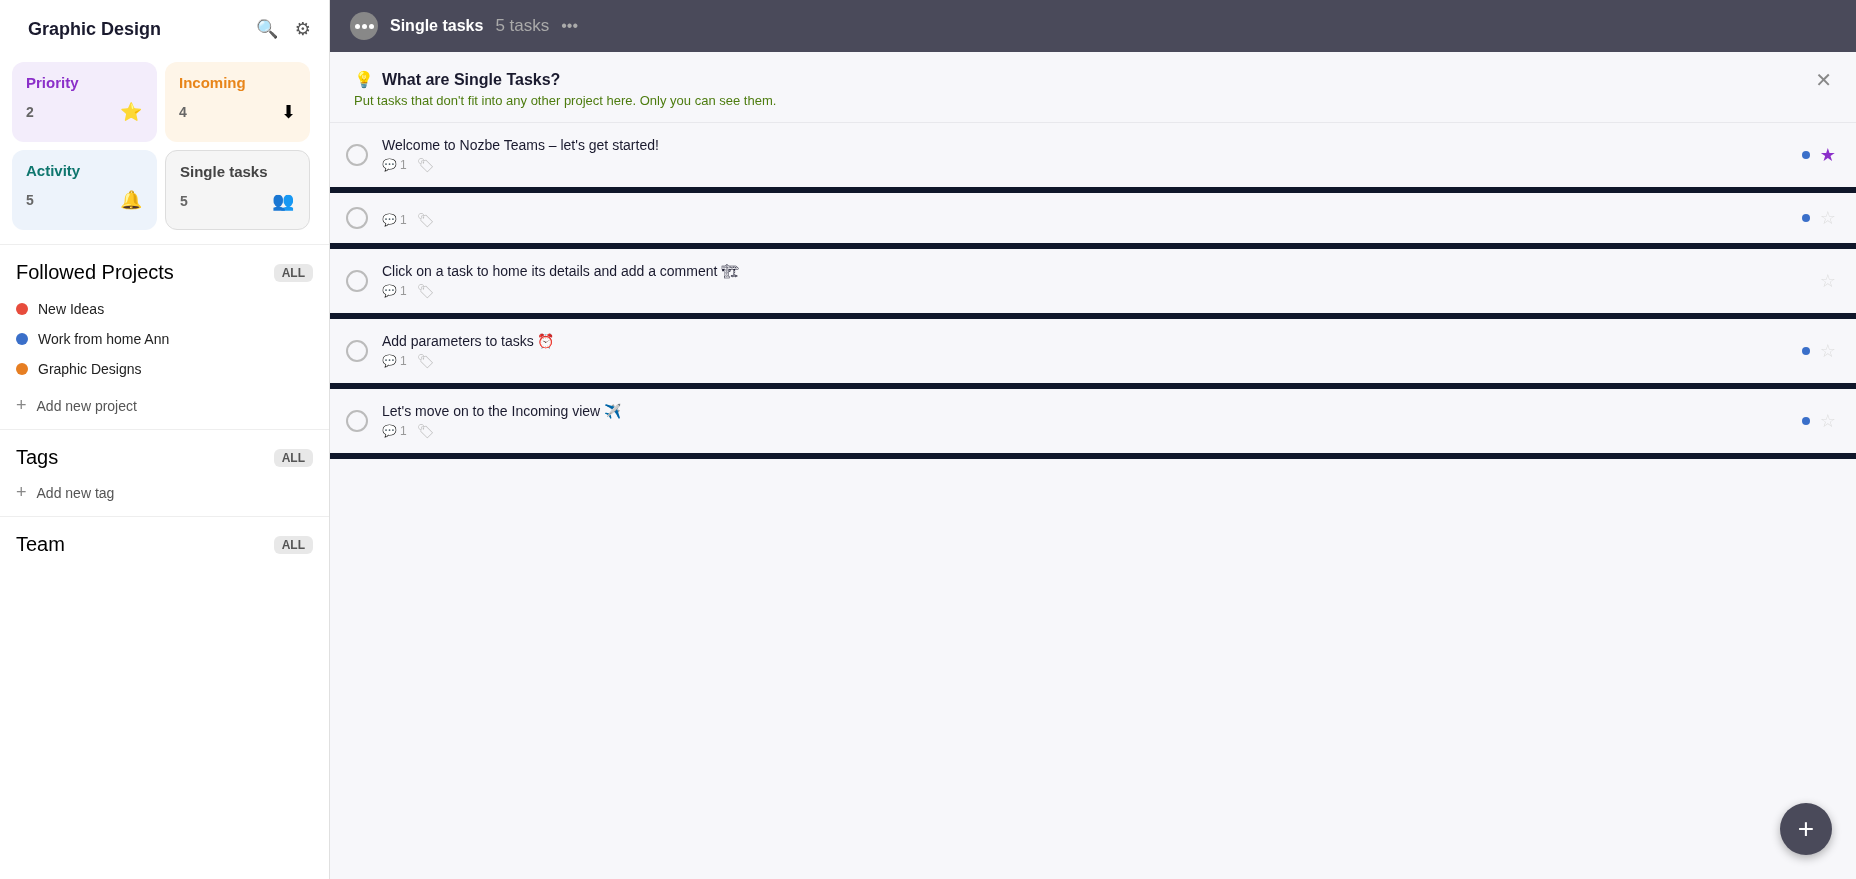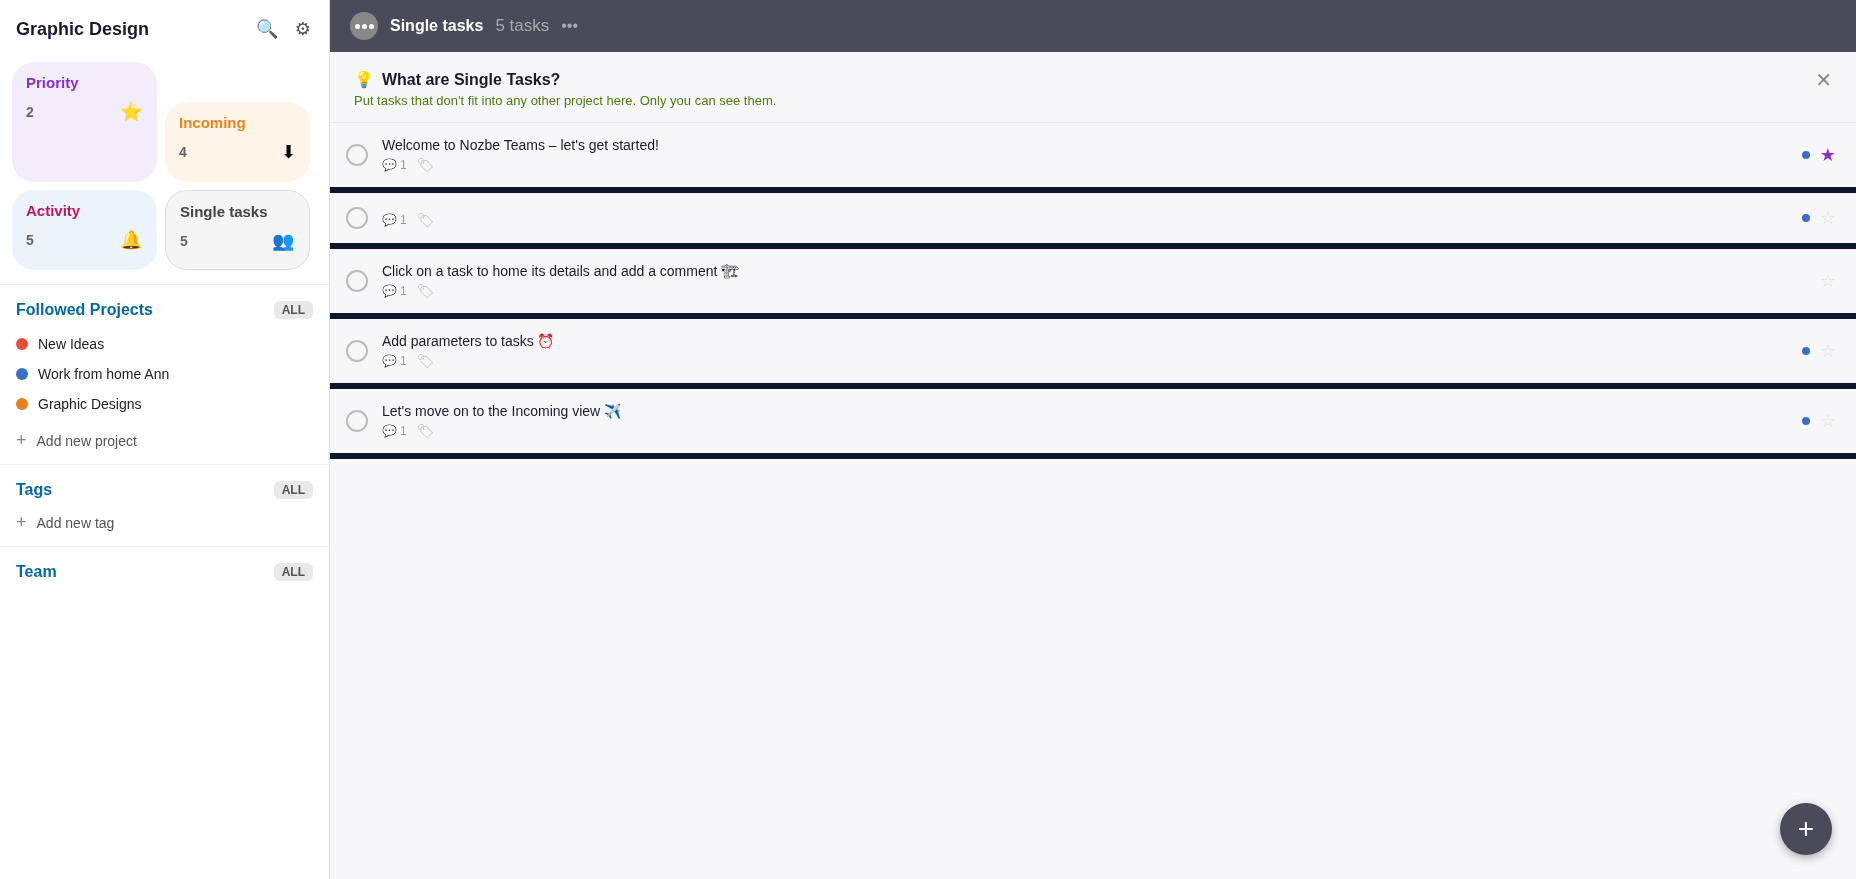--- a/index.html
+++ b/index.html
@@ -21,20 +21,21 @@
       align-items: center;
       justify-content: space-between;
       padding: 16px 16px 12px;
       background: #fff;
     }
 
     .sidebar-title {
       font-size: 18px;
       font-weight: 700;
       color: #1a1a2e;
+      margin-left: 12px;
     }
 
     .sidebar-icons {
       display: flex;
       gap: 12px;
     }
 
     .sidebar-icon-btn {
       background: none;
       border: none;
@@ -46,56 +47,55 @@
 
     
     .cards-row {
       display: flex;
       gap: 8px;
       padding: 8px 12px;
       flex-wrap: wrap;
     }
 
     .card {
-      border-radius: 22px;
+      border-radius: 12px;
       padding: 12px 14px;
       width: 145px;
       min-height: 80px;
       display: flex;
       flex-direction: column;
       cursor: pointer;
     }
 
     .card-priority {
       background: #f3edfb;
     }
 
     .card-incoming {
       background: #fef5e8;
-      margin-top: 40px;
     }
 
     .card-activity {
       background: #edf3fb;
     }
 
     .card-single {
       background: #f5f5f5;
       border: 1px solid #ddd;
     }
 
     .card-label {
       font-size: 15px;
       font-weight: 600;
       margin-bottom: 10px;
     }
 
     .card-priority .card-label { color: #8b2fc9; }
     .card-incoming .card-label { color: #e8851a; }
-    .card-activity .card-label { color: #be185d; }
+    .card-activity .card-label { color: #0f766e; }
     .card-single .card-label { color: #444; }
 
     .card-count-row {
       display: flex;
       align-items: center;
       justify-content: space-between;
     }
 
     .card-count {
       font-size: 14px;
@@ -109,23 +109,23 @@
 
     
     .section-header {
       display: flex;
       align-items: center;
       justify-content: space-between;
       padding: 10px 16px 6px;
     }
 
     .section-title {
-      font-size: 16px;
-      font-weight: 700;
-      color: #0369a1;
+      font-size: 20px;
+      font-weight: 400;
+      color: #000000;
     }
 
     .section-all-btn {
       background: #e8e8e8;
       border: none;
       border-radius: 6px;
       padding: 2px 8px;
       font-size: 12px;
       font-weight: 600;
       cursor: pointer;

